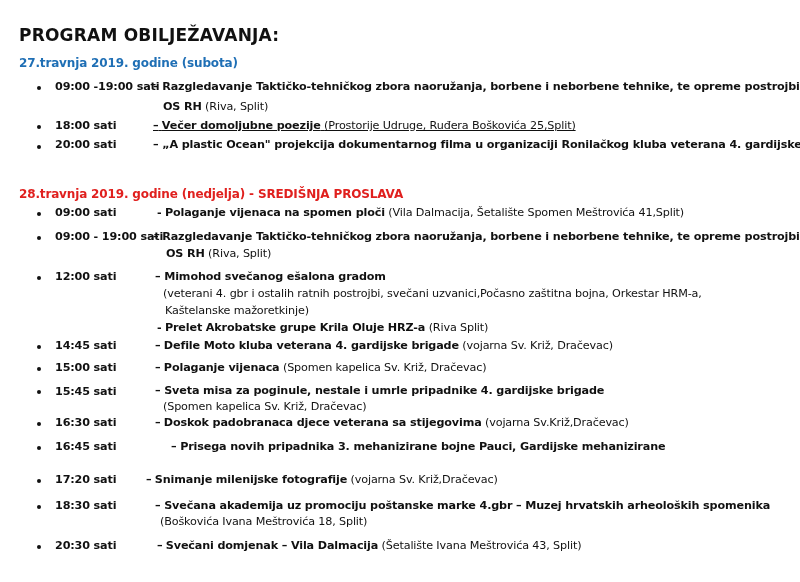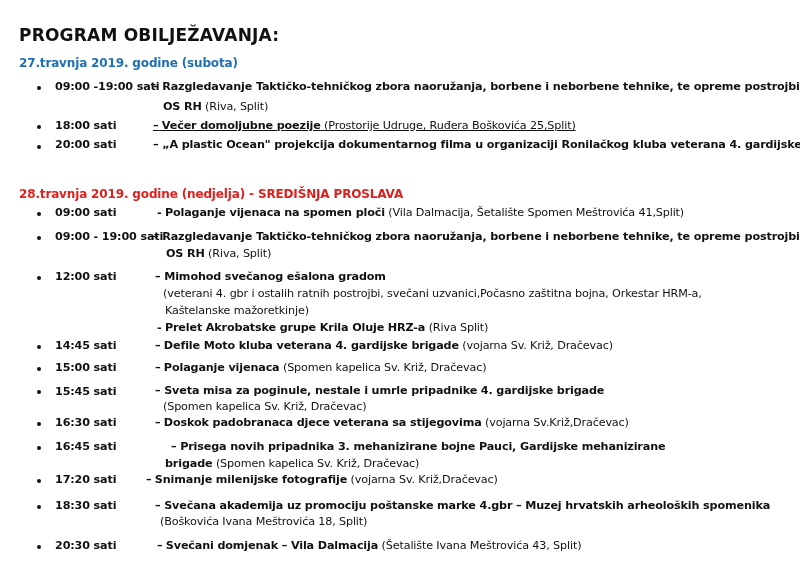--- a/index.html
+++ b/index.html
@@ -121,24 +121,20 @@
     <span class="b">Doskok padobranaca djece veterana sa stijegovima</span>
     <span class="n">(vojarna Sv.Križ,Dračevac)</span>
   </div>
 
   <span class="bullet" style="top:446px;"></span>
   <span class="time" style="top:440px;">16:45 sati</span>
   <div class="line b" style="left:155px; top:440px;margin-left:16px;">
     <span>–</span>
     <span>Prisega novih pripadnika 3. mehanizirane bojne Pauci, Gardijske  mehanizirane</span>
   </div>
-  <div class="line" style="left:165px; top:457px;">
-    <span class="b">brigade</span>
-    <span class="n">(Spomen kapelica Sv. Križ, Dračevac)</span>
-  </div>
 
   <span class="bullet" style="top:479px;"></span>
   <span class="time" style="top:473px;">17:20 sati</span>
   <div class="line" style="left:146px; top:473px;">
     <span class="b">–</span>
     <span class="b">Snimanje milenijske fotografije</span>
     <span class="n">(vojarna Sv. Križ,Dračevac)</span>
   </div>
 
   <span class="bullet" style="top:505px;"></span>

